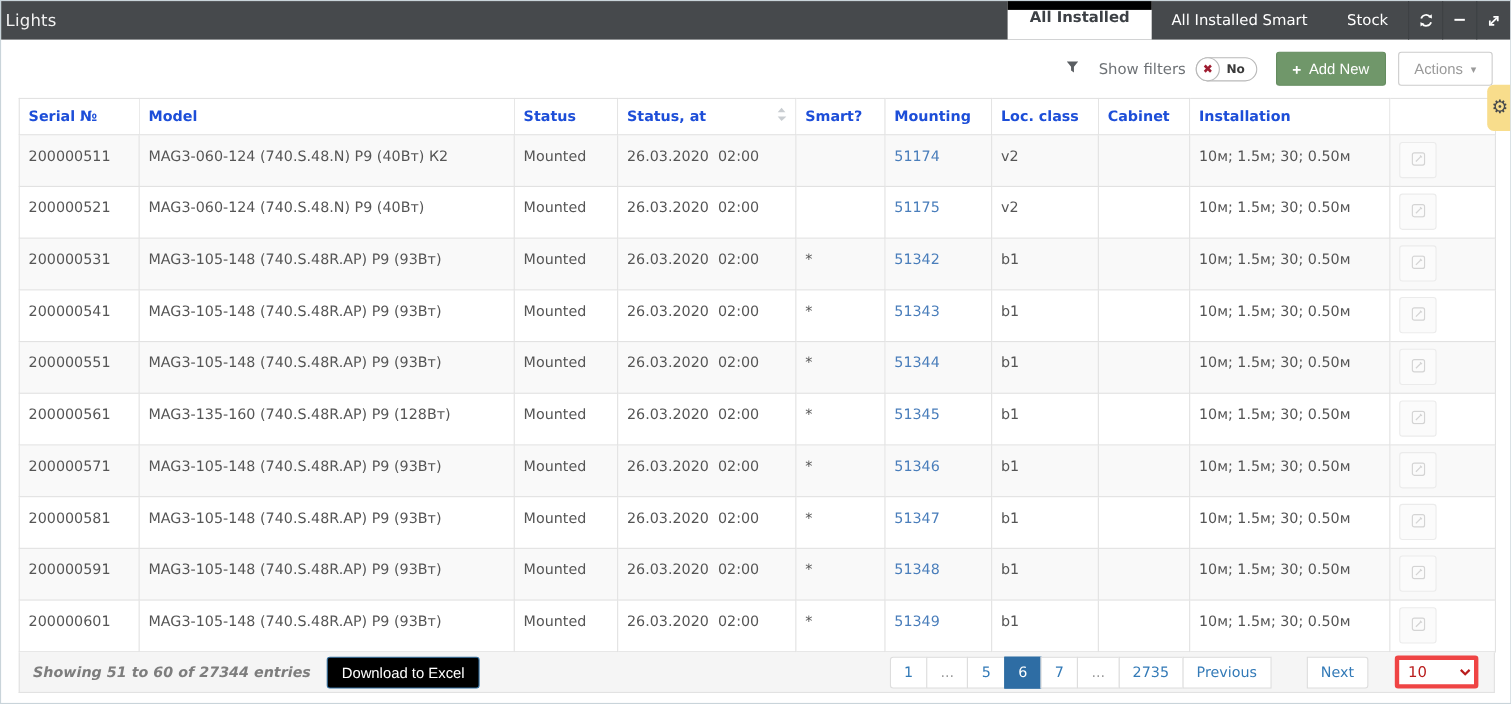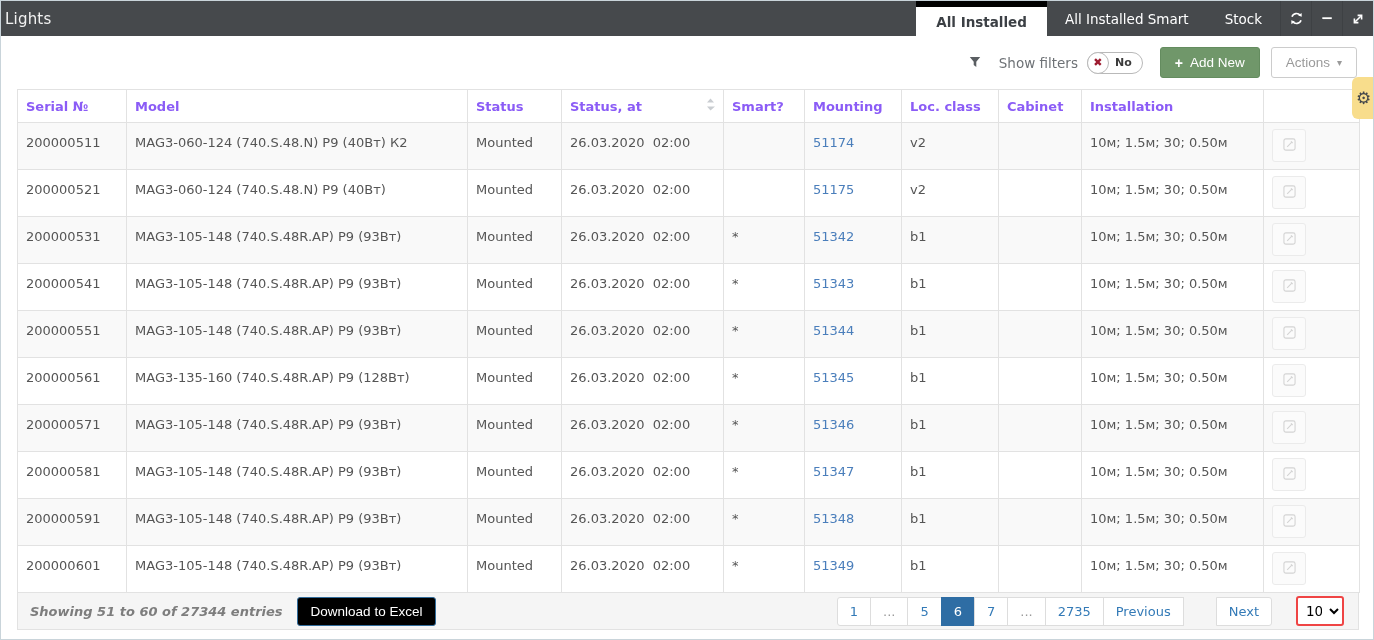--- a/index.html
+++ b/index.html
@@ -19,21 +19,21 @@
     color:#f2f2f2; font-size:15px; display:flex; align-items:center;
     padding-left:4px; letter-spacing:.2px;
   }
   .titlebar .spacer{ flex:1; }
   .tab{
     display:flex; align-items:center; padding:0 18px; font-size:13.5px;
     color:#fff; cursor:pointer; white-space:nowrap;
   }
   .tab.active{
     background:#fff; color:#3c4045; font-weight:bold;
-    border-top:6px solid #000000; padding:0 20px;
+    border-top:8px solid #000000; padding:12px 20px;align-items:flex-end;
   }
   .icon-btn{
     width:31px; display:flex; align-items:center; justify-content:center;
     color:#fff; cursor:pointer; border-left:1px solid #3e4144;
   }
   .icon-btn svg{ display:block; }
   .minus-glyph{ font-size:15px; font-weight:bold; line-height:1; }
 
   
   .content{ padding:0 16px; }
@@ -57,21 +57,21 @@
   .btn{ border-radius:3px; font-size:13.5px; padding:7px 14px; cursor:pointer; display:inline-flex; align-items:center; gap:7px; border:1px solid transparent; }
   .btn-green{ background:#70976a; border-color:#648c5f; color:#fff; margin-left:8px; }
   .btn-green .plus{ font-weight:bold; font-size:14px; line-height:1; }
   .btn-actions{ background:#fff; border-color:#cccccc; color:#9a9a9a; margin-left:2px; }
   .btn-actions .caret{ font-size:10px; color:#9a9a9a; }
 
   
   table{ width:1342px; border-collapse:collapse; table-layout:fixed; }
   th,td{ border:1px solid #e2e2e2; text-align:left; overflow:hidden; white-space:nowrap; }
   thead th{
-    height:33px; padding:6px 8px; font-size:13px; color:#8b5cf6;
+    height:33px; padding:6px 8px; font-size:13px; color:#1d4ed8;
     background:#fff; position:relative; vertical-align:middle;
   }
   tbody td{
     height:47px; padding:12px 8px 8px; font-size:13px; color:#555; vertical-align:top;
   }
   tbody tr:nth-child(odd){ background:#f9f9f9; }
   tbody tr:nth-child(even){ background:#fff; }
   td a{ color:#4a7ebb; text-decoration:none; cursor:pointer; }
   .ws-pre{ white-space:pre; }
   .sort-icon{ position:absolute; right:8px; top:50%; transform:translateY(-50%); }
@@ -93,23 +93,23 @@
   .page-btn{
     padding:6px 12px; min-width:32px; text-align:center; background:#fff;
     border:1px solid #ddd; color:#337ab7; font-size:13px; margin-left:-1px;
     cursor:pointer; text-decoration:none; display:block;
   }
   .page-btn:first-child{ border-radius:3px 0 0 3px; margin-left:0; }
   .page-btn:last-child{ border-radius:0 3px 3px 0;margin-left:32px; }
   .page-btn.active{ background:#2e6da4; border-color:#2e6da4; color:#fff; }
   .page-btn.ellipsis{ color:#9a9a9a; cursor:default; }
   .page-size{
-    height:30px; width:48px; margin-left:10px; margin-right:8px;
-    border:2px solid #ef4444; border-radius:3px; font-size:13.5px;
-    font-family:"DejaVu Sans","Liberation Sans",sans-serif; color:#000000; padding:2px 4px;
+    height:30px; width:76px; margin-left:10px; margin-right:8px;
+    border:4px solid #ef4444; border-radius:3px; font-size:13.5px;
+    font-family:"DejaVu Sans","Liberation Sans",sans-serif; color:#b91c1c; padding:2px 4px;
     background:#fff;
   }
 
   
   .gear-tab{
     position:absolute; top:76px; right:0; width:21px; height:42px;
     background:#f8dd8c; border-radius:6px 0 0 6px;
     display:flex; align-items:center; padding-left:4px;
     color:#45484b; font-size:17px; cursor:pointer; z-index:5;
   }

